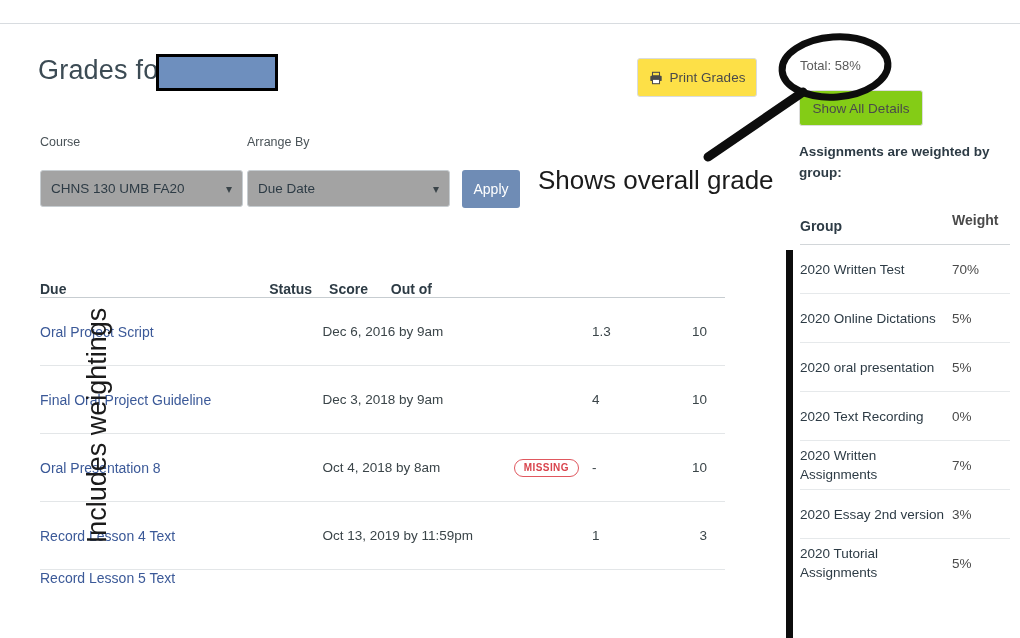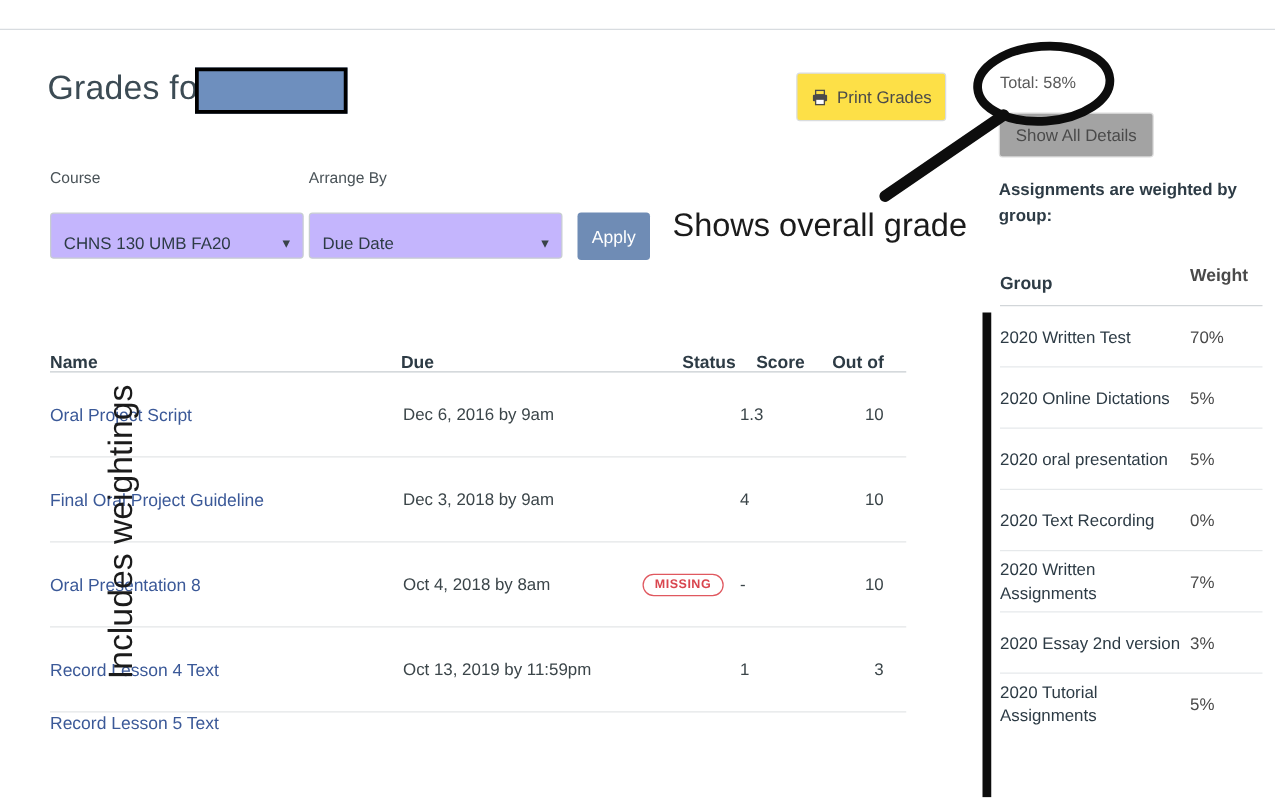--- a/index.html
+++ b/index.html
@@ -33,38 +33,38 @@
     font-size:13.5px;color:#4a4a4a;box-sizing:border-box;
   }
   .printer-icon{display:block;}
 
   .total-grade{
     position:absolute;left:800px;top:58px;
     font-size:13px;color:#5a5a5a;white-space:nowrap;
   }
   .details-btn{
     position:absolute;left:799px;top:90px;width:124px;height:36px;
-    background:#a3a3a3;border:1px solid #dcdcdc;border-radius:3px;
+    background:#84cc16;border:1px solid #dcdcdc;border-radius:3px;
     display:flex;align-items:center;justify-content:center;
     font-size:13.5px;color:#4a4a4a;box-sizing:border-box;
   }
   .weighted-note{
     position:absolute;left:799px;top:141px;width:210px;
     font-size:13.5px;line-height:21px;color:#2d3b45;font-weight:600;
   }
 
   
   .field-label{position:absolute;font-size:12.5px;color:#4a5358;}
   .lbl-course{left:40px;top:135px;}
   .lbl-arrange{left:247px;top:135px;}
 
   .select{
-    position:absolute;height:37px;background:#c4b5fd;
+    position:absolute;height:37px;background:#a3a3a3;
     border:1px solid #c7cdd1;border-radius:3px;box-sizing:border-box;
-    display:flex;align-items:flex-start;padding:16px 10px;
+    display:flex;align-items:center;padding:16px 10px;
     font-size:13.5px;color:#2d3b45;
   }
   .sel-course{left:40px;top:170px;width:203px;}
   .sel-arrange{left:247px;top:170px;width:203px;}
   .select .caret{margin-left:auto;font-size:12px;color:#3a4449;}
   .apply-btn{
     position:absolute;left:462px;top:170px;width:58px;height:38px;
     background:#6f8cb5;border:none;border-radius:3px;color:#fff;
     font-size:14px;display:flex;align-items:center;justify-content:center;
     box-sizing:border-box;
@@ -165,21 +165,20 @@
   <div class="select sel-arrange">
     <span>Due Date</span>
     <span class="caret">▾</span>
   </div>
   <div class="apply-btn">
     <span>Apply</span>
   </div>
 
   <div class="grades">
     <div class="g-head">
-      <div class="c-name">Name</div>
       <div class="c-due">Due</div>
       <div class="c-status">Status</div>
       <div class="c-score">Score</div>
       <div class="c-outof">Out of</div>
     </div>
 
     <div class="g-row">
       <div class="c-name"><a class="a-link" href="#">Oral Project Script</a></div>
       <div class="c-due">Dec 6, 2016 by 9am</div>
       <div class="c-status"></div>

